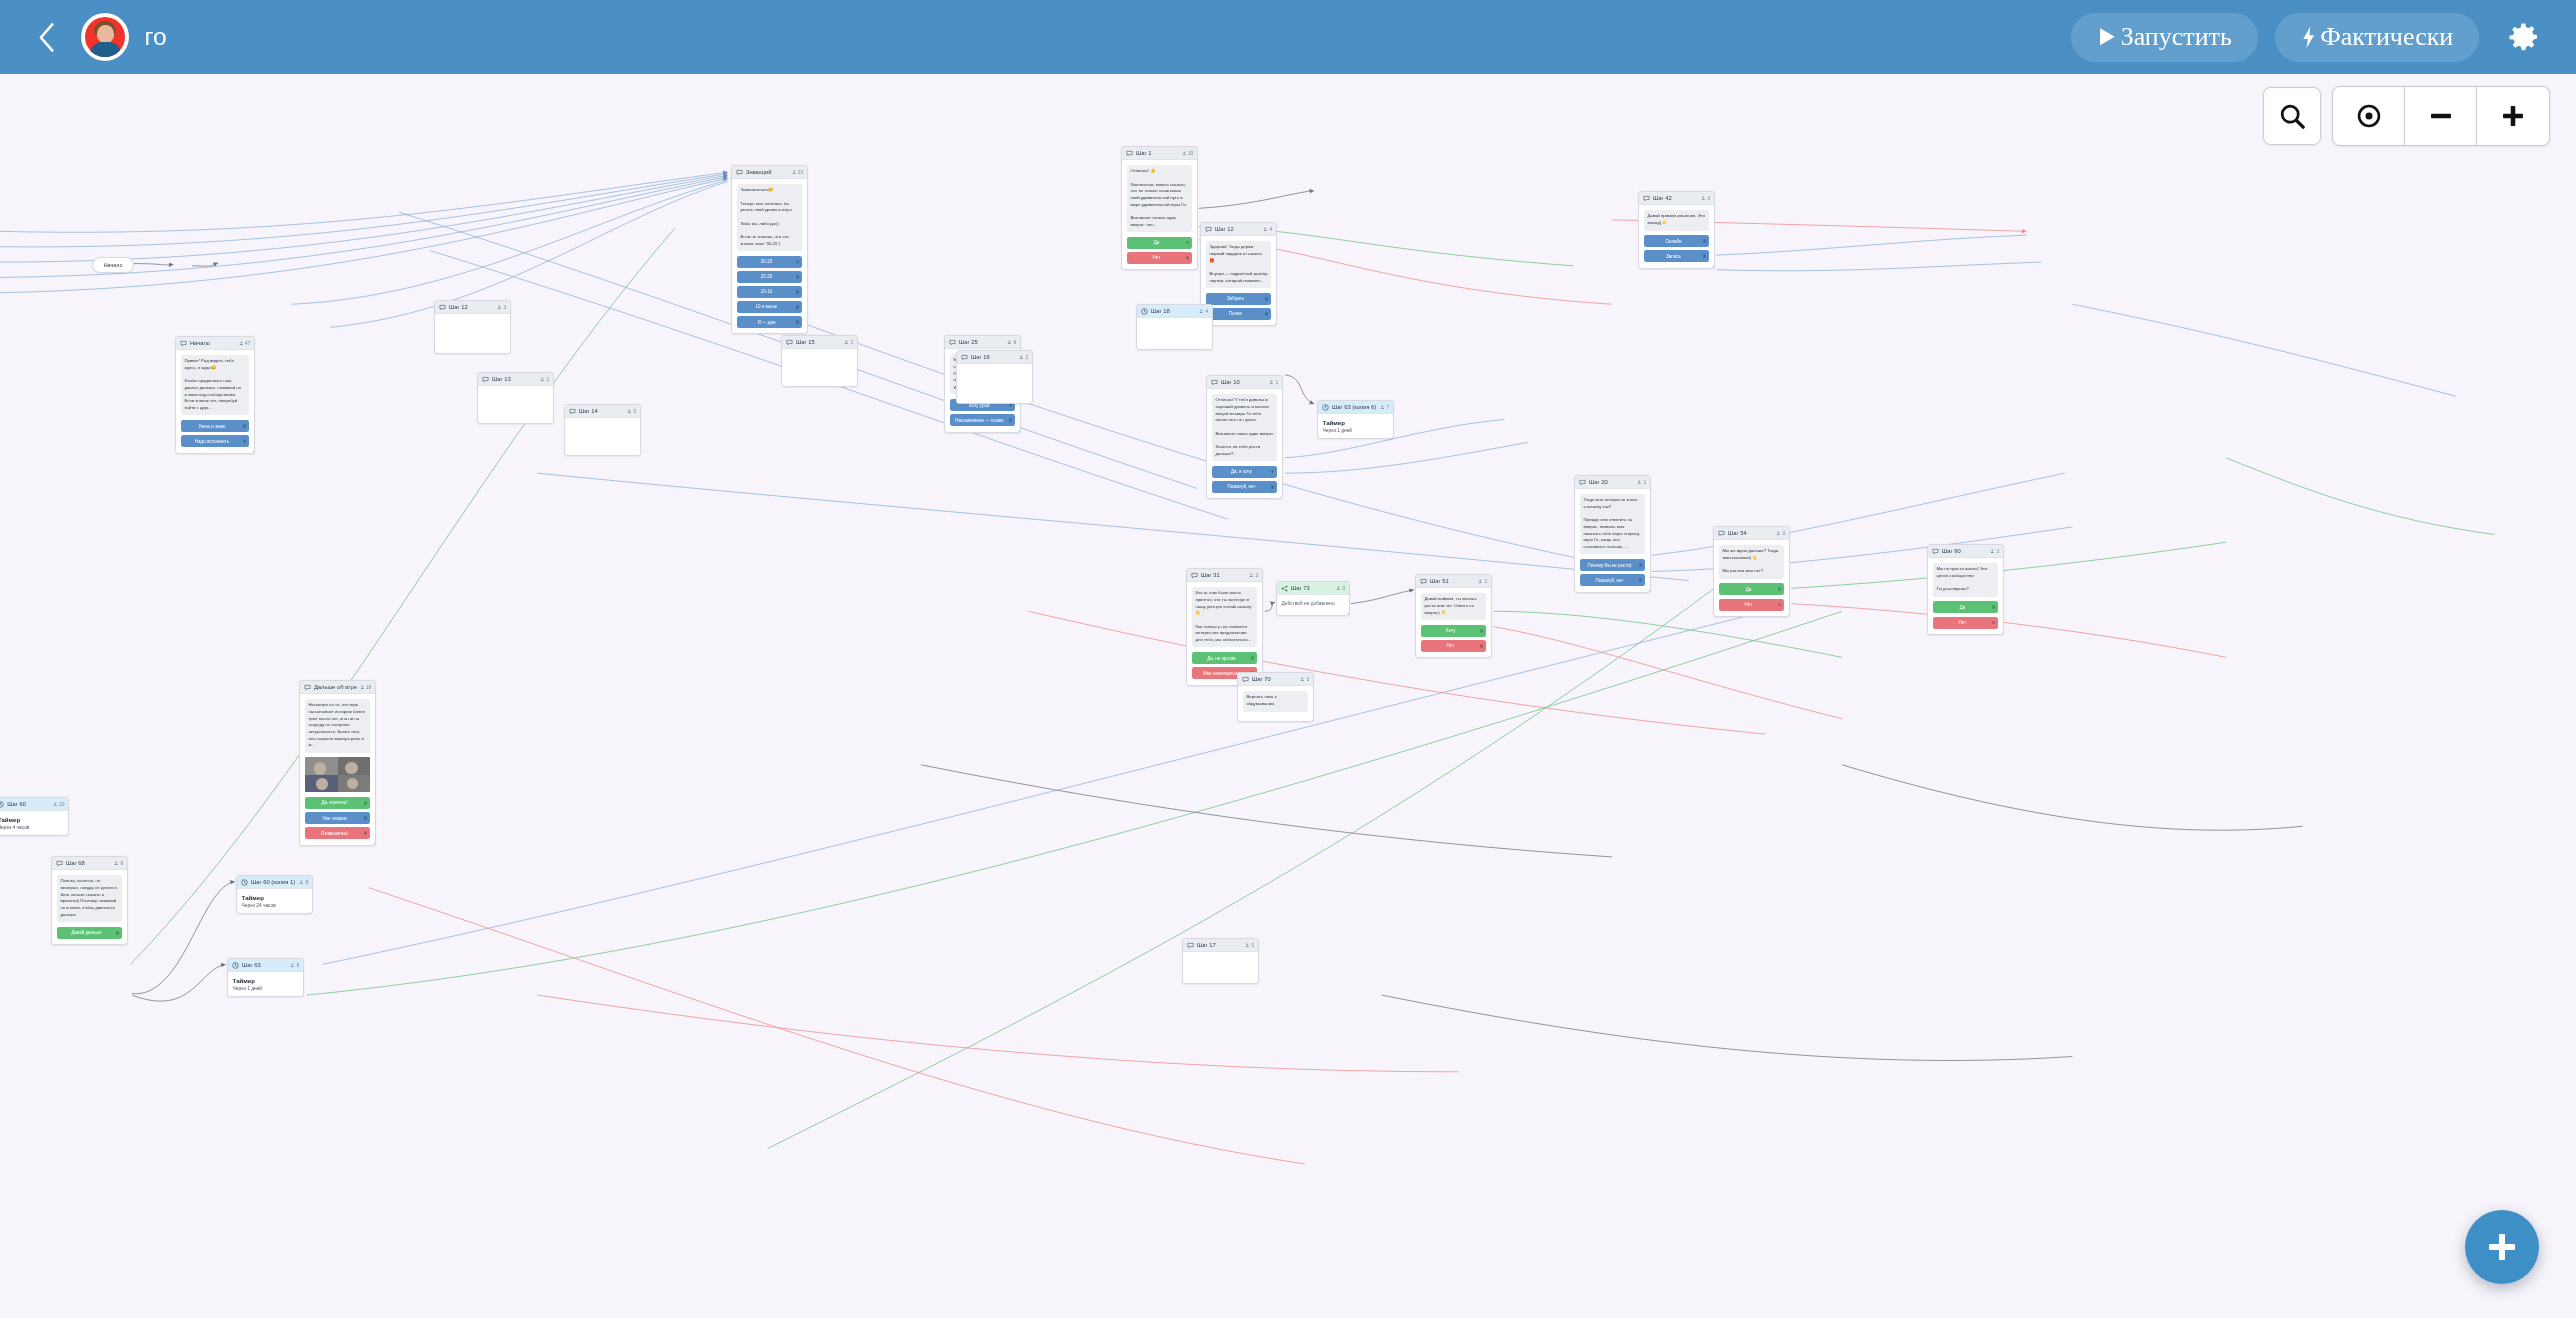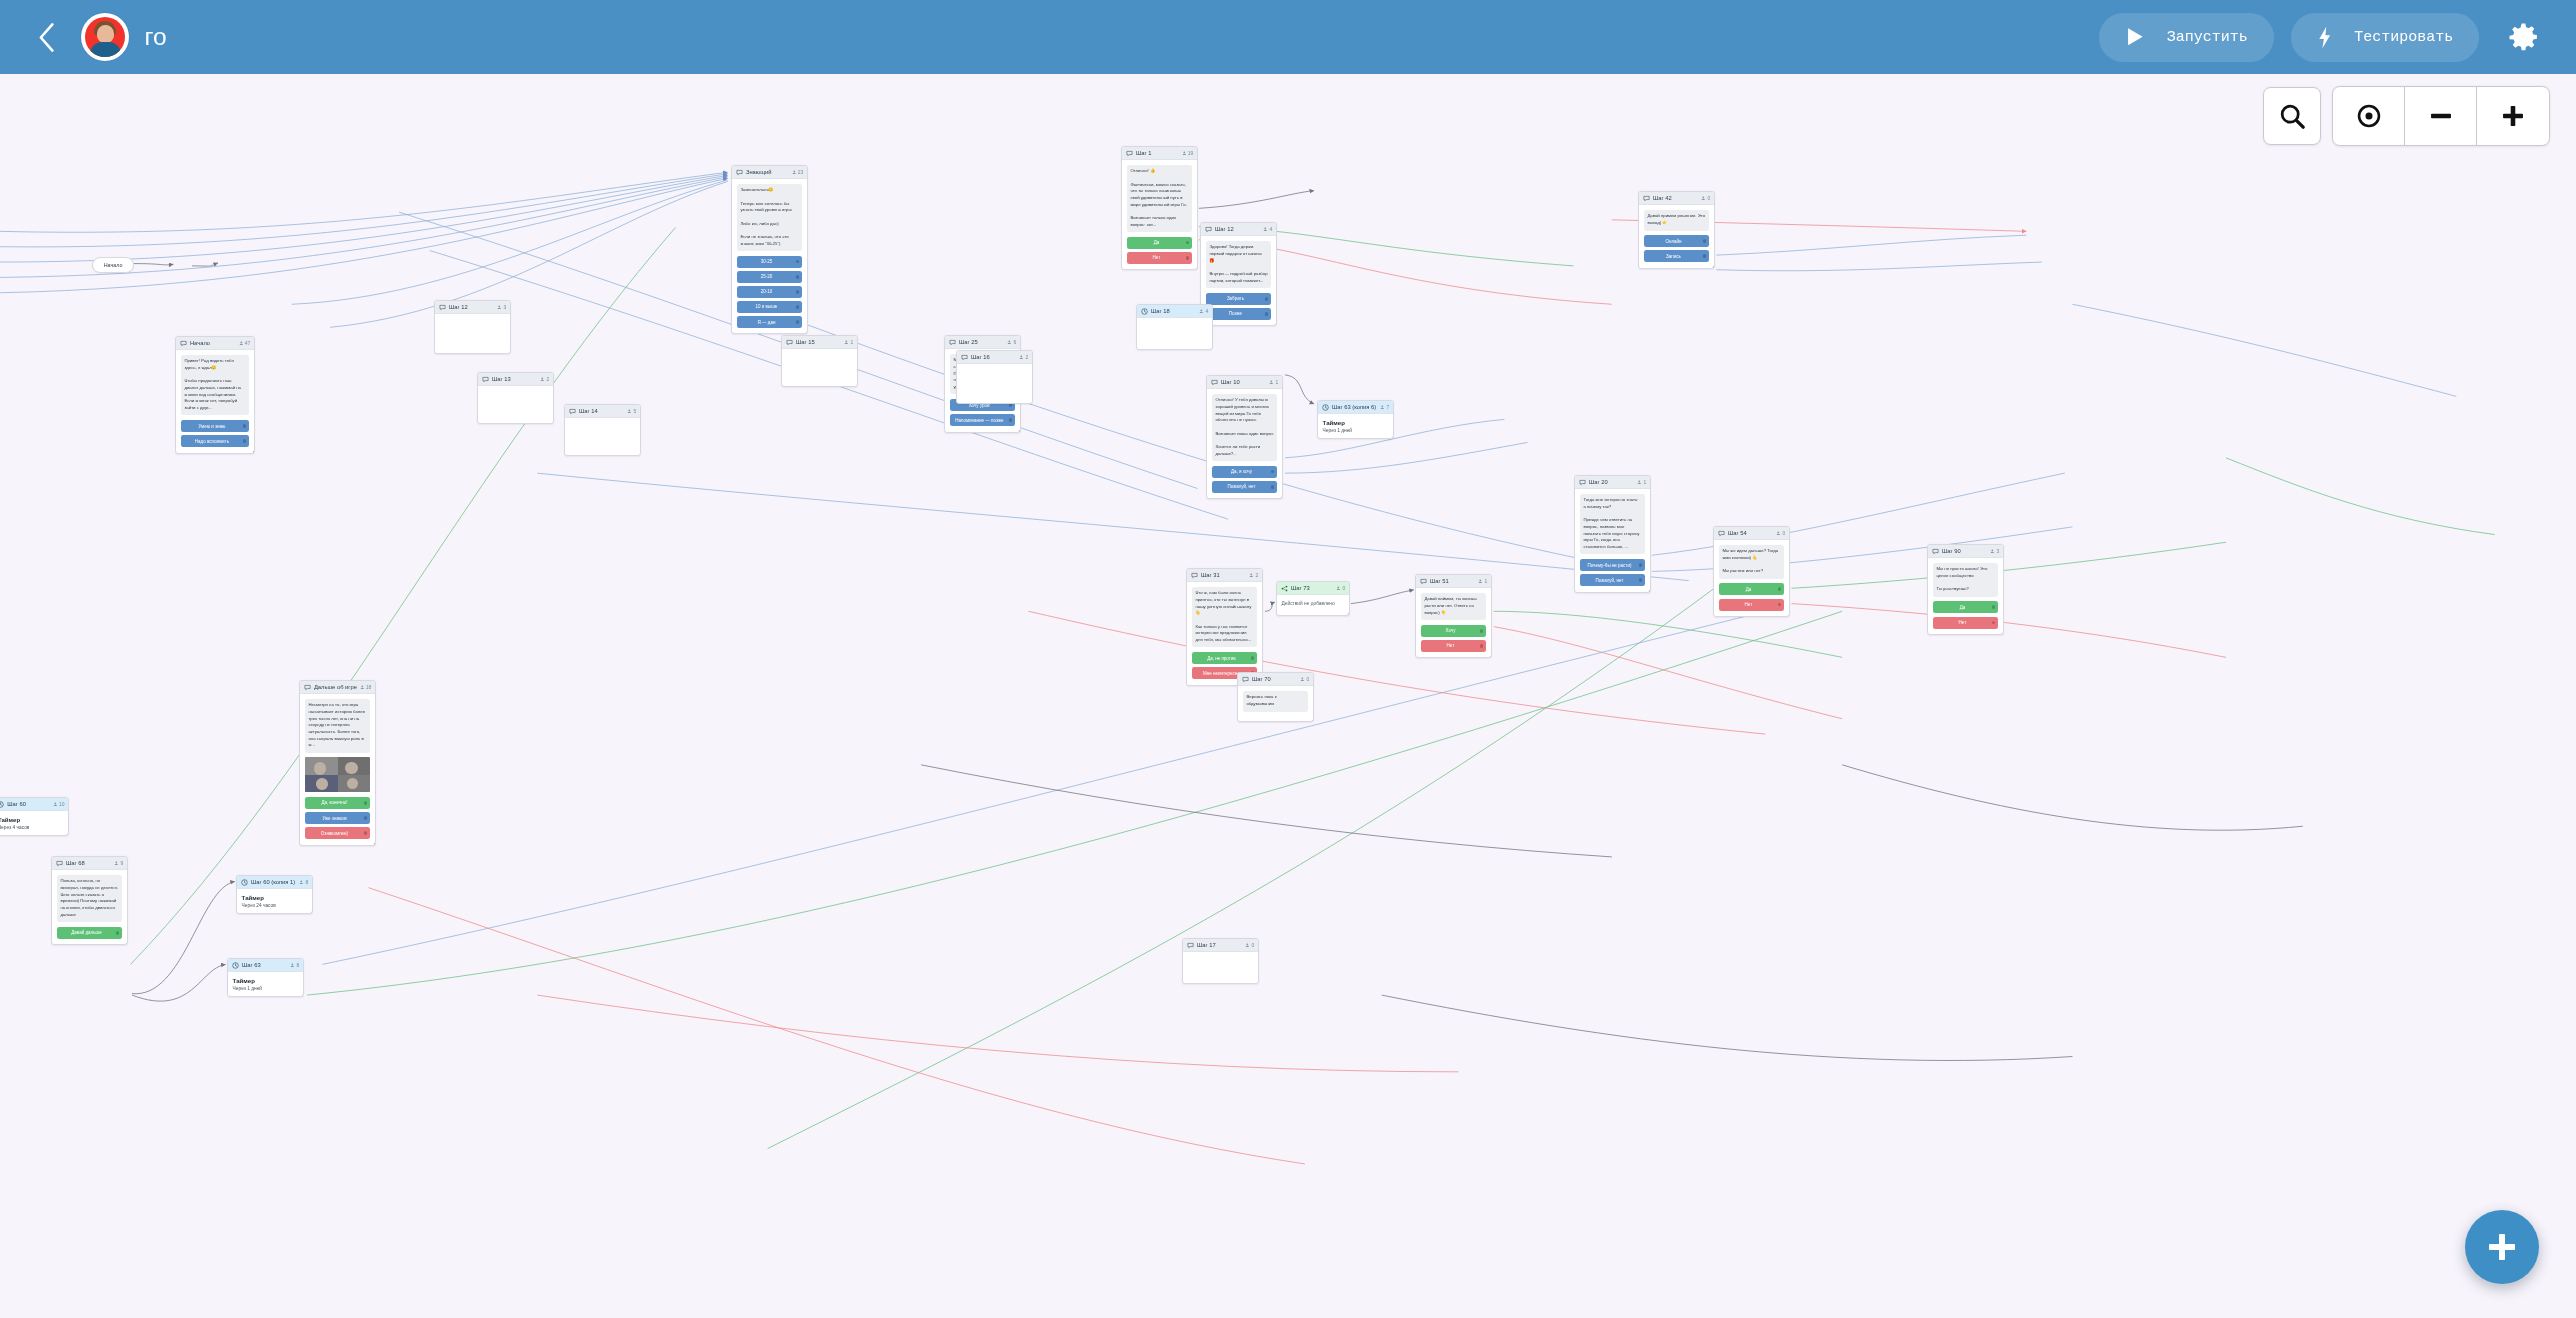--- a/index.html
+++ b/index.html
@@ -49,27 +49,27 @@
   .av-body {
     position:absolute; left:4.6px; bottom:-3.1px; width:31px; height:18.4px;
     background:#1f5f8b; border-radius: 12.3px 12.3px 0 0;
   }
   .hdr-title {
     color:#ffffff; font-size: 24.6px; margin-left: 15.4px; font-weight: 400;
     letter-spacing: 0.2px;
   }
   .hdr-spacer { flex: 1; }
   .hdr-btn {
-    display:flex; align-items:center; gap:22px;
+    display:flex; align-items:center; gap:4px;
     height: 49px; padding: 0 26px;
     background: rgba(255,255,255,.14);
     border-radius: 26px;
-    color:#ffffff; font-size: 15px;
+    color:#ffffff; font-size: 26px;
     cursor:pointer; border: none;
-    font-family: Liberation Mono, monospace;
+    font-family: Liberation Serif, serif;
     margin-right: 17px;
   }
   .hdr-btn span { white-space: nowrap; }
   .hdr-gear {
     width: 40px; height: 40px; margin-left: 7.7px; margin-right: 6.1px;
     display:flex; align-items:center; justify-content:center; cursor:pointer;
   }
 
   
   #canvas {
@@ -229,21 +229,21 @@
     <svg width="20" height="21.5" viewBox="0 0 26 28" aria-hidden="true">
       <path d="M4 3 L23 14 L4 25 Z" fill="#ffffff"></path>
     </svg>
     <span>Запустить</span>
   </button>
 
   <button class="hdr-btn">
     <svg width="15.4" height="23" viewBox="0 0 20 30" aria-hidden="true">
       <path d="M12 1 L3 17 L9 17 L7 29 L17 12 L11 12 Z" fill="#ffffff"></path>
     </svg>
-    <span>Тестировать</span>
+    <span>Фактически</span>
   </button>
 
   <div class="hdr-gear">
     <svg width="31" height="31" viewBox="0 0 40 40" aria-hidden="true">
       <path fill="#ffffff" d="M20 13.5a6.5 6.5 0 1 0 0 13 6.5 6.5 0 0 0 0-13zm0 4a2.5 2.5 0 1 1 0 5 2.5 2.5 0 0 1 0-5z"></path>
       <path fill="#ffffff" d="M17.6 2h4.8l.8 4.6 3.4 1.4 3.9-2.6 3.4 3.4-2.6 3.9 1.4 3.4 4.6.8v4.8l-4.6.8-1.4 3.4 2.6 3.9-3.4 3.4-3.9-2.6-3.4 1.4-.8 4.6h-4.8l-.8-4.6-3.4-1.4-3.9 2.6-3.4-3.4 2.6-3.9-1.4-3.4L2 22.4v-4.8l4.6-.8 1.4-3.4-2.6-3.9 3.4-3.4 3.9 2.6 3.4-1.4z"></path>
     </svg>
   </div>
 </div>
 

